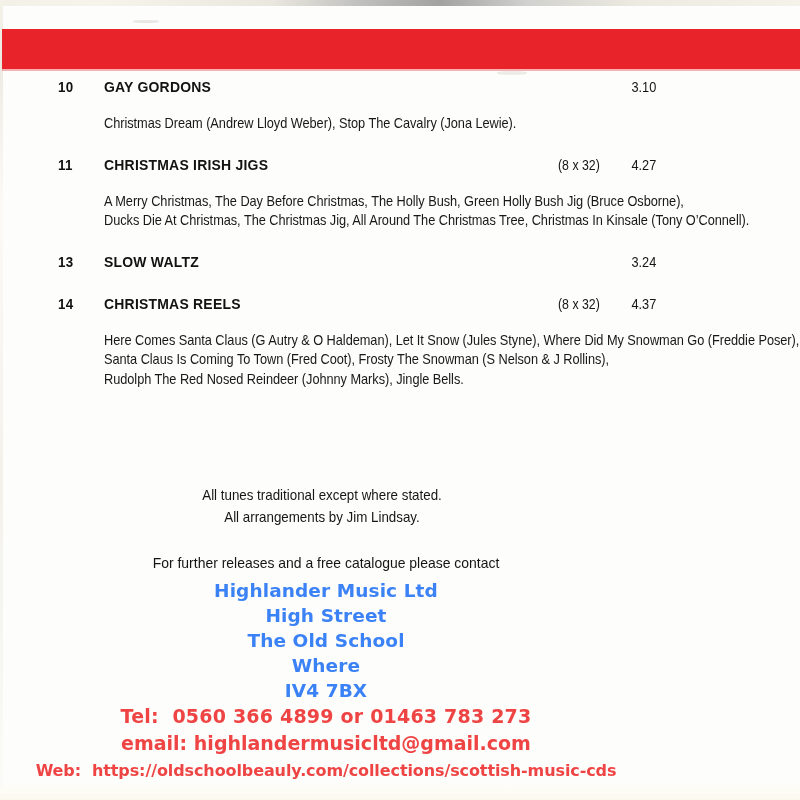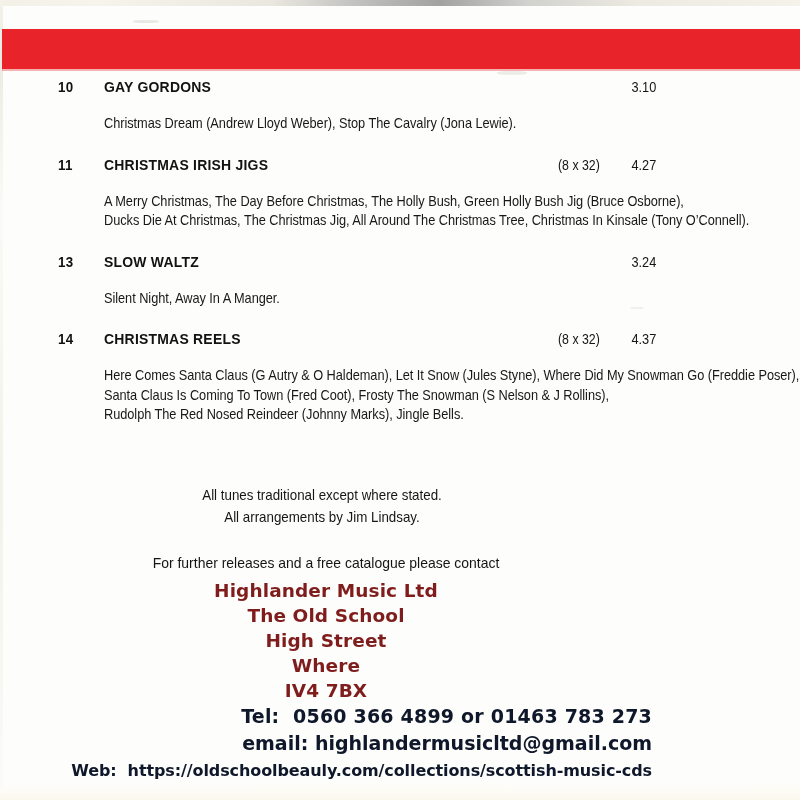--- a/index.html
+++ b/index.html
@@ -173,28 +173,27 @@
     line-height: 22px;
     color: #151515;
     transform: scaleX(.93);
     margin-bottom: 4px;
   }
   .contact-addr {
     font-family: "DejaVu Sans", sans-serif;
     font-weight: 700;
     font-size: 18.5px;
     line-height: 25px;
-    color: #7f1d1d;
+    color: #3b82f6;
     letter-spacing: .1px;
   }
   .contact-reach {
     font-family: "DejaVu Sans", sans-serif;
     font-weight: 700;
-    color: #0f172a;
-    text-align: right;
+    color: #ef4444;
   }
   .contact-tel {
     font-size: 19px;
     line-height: 27px;
     letter-spacing: .2px;
     white-space: pre;
   }
   .contact-email {
     font-size: 19px;
     line-height: 27px;
@@ -249,23 +248,20 @@
     </div>
 
 
     <div class="track">
       <div class="track-head">
         <span class="track-num">13</span>
         <span class="track-title">SLOW WALTZ</span>
         <span class="track-bars"></span>
         <span class="track-time">3.24</span>
       </div>
-      <div class="track-tunes">
-        <div class="tune-line">Silent Night, Away In A Manger.</div>
-      </div>
     </div>
 
     <div class="track">
       <div class="track-head">
         <span class="track-num">14</span>
         <span class="track-title">CHRISTMAS REELS</span>
         <span class="track-bars">(8 x 32)</span>
         <span class="track-time">4.37</span>
       </div>
       <div class="track-tunes">
@@ -278,22 +274,22 @@
   </div>
 
   <div class="notes">
     <div class="note-line">All tunes traditional except where stated.</div>
     <div class="note-line">All arrangements by Jim Lindsay.</div>
   </div>
 
   <div class="contact">
     <div class="contact-intro">For further releases and a free catalogue please contact</div>
     <div class="contact-addr">Highlander Music Ltd</div>
+    <div class="contact-addr">High Street</div>
     <div class="contact-addr">The Old School</div>
-    <div class="contact-addr">High Street</div>
     <div class="contact-addr">Where</div>
     <div class="contact-addr">IV4 7BX</div>
     <div class="contact-reach contact-tel">Tel:  0560 366 4899 or 01463 783 273</div>
     <div class="contact-reach contact-email">email: highlandermusicltd@gmail.com</div>
     <div class="contact-reach contact-web">Web:  https://oldschoolbeauly.com/collections/scottish-music-cds</div>
   </div>
 
   <div class="scan-bottom-edge"></div>
 
 </div>

